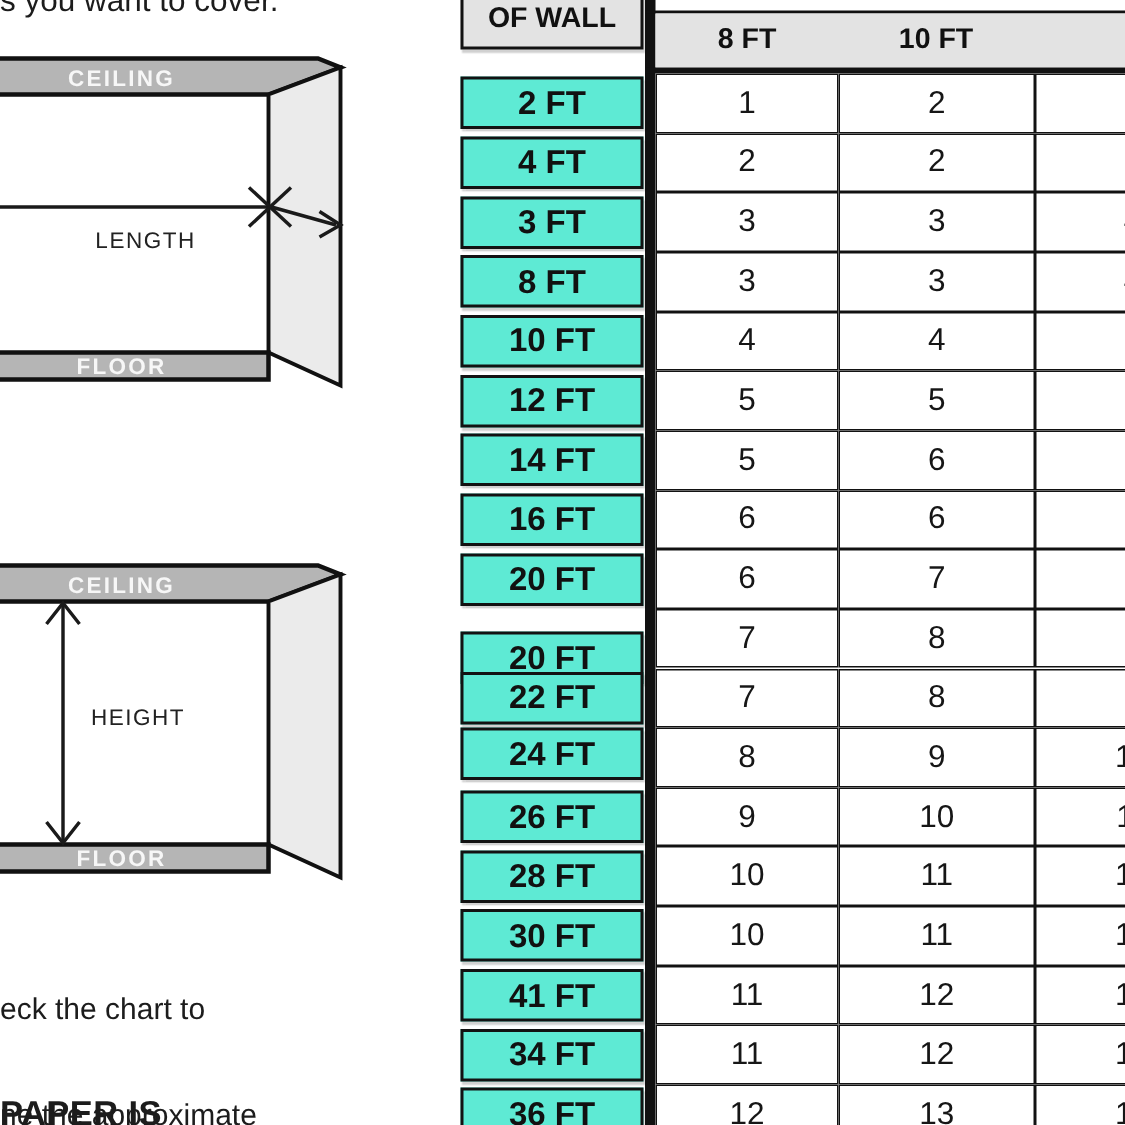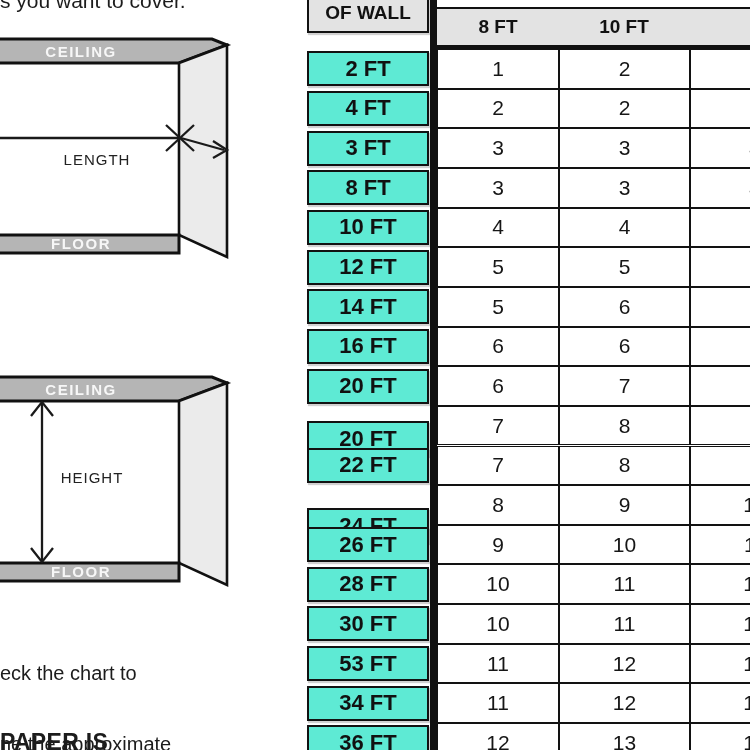--- a/index.html
+++ b/index.html
@@ -168,21 +168,21 @@
         <div class="data-cell" style="width: 122px;">7</div>
         <div class="data-cell" style="width: 131px;">8</div>
         <div class="data-cell" style="width: 130px;">9</div>
       </div>
       <div class="label-cell" style="top: 447.8px;">22 FT</div>
       <div class="data-row" style="top: 445.5px;">
         <div class="data-cell" style="width: 122px;">7</div>
         <div class="data-cell" style="width: 131px;">8</div>
         <div class="data-cell" style="width: 130px;">9</div>
       </div>
-      <div class="label-cell" style="top: 508px;">24 FT</div>
+      <div class="label-cell" style="top: 485px;">24 FT</div>
       <div class="data-row" style="top: 485.15px;">
         <div class="data-cell" style="width: 122px;">8</div>
         <div class="data-cell" style="width: 131px;">9</div>
         <div class="data-cell" style="width: 130px;">10</div>
       </div>
       <div class="label-cell" style="top: 527.1px;">26 FT</div>
       <div class="data-row" style="top: 524.8px;">
         <div class="data-cell" style="width: 122px;">9</div>
         <div class="data-cell" style="width: 131px;">10</div>
         <div class="data-cell" style="width: 130px;">11</div>
@@ -192,21 +192,21 @@
         <div class="data-cell" style="width: 122px;">10</div>
         <div class="data-cell" style="width: 131px;">11</div>
         <div class="data-cell" style="width: 130px;">12</div>
       </div>
       <div class="label-cell" style="top: 606.4px;">30 FT</div>
       <div class="data-row" style="top: 604.1px;">
         <div class="data-cell" style="width: 122px;">10</div>
         <div class="data-cell" style="width: 131px;">11</div>
         <div class="data-cell" style="width: 130px;">12</div>
       </div>
-      <div class="label-cell" style="top: 646.05px;">53 FT</div>
+      <div class="label-cell" style="top: 646.05px;">41 FT</div>
       <div class="data-row" style="top: 643.75px;">
         <div class="data-cell" style="width: 122px;">11</div>
         <div class="data-cell" style="width: 131px;">12</div>
         <div class="data-cell" style="width: 130px;">13</div>
       </div>
       <div class="label-cell" style="top: 685.7px;">34 FT</div>
       <div class="data-row" style="top: 683.4px;">
         <div class="data-cell" style="width: 122px;">11</div>
         <div class="data-cell" style="width: 131px;">12</div>
         <div class="data-cell" style="width: 130px;">14</div>

